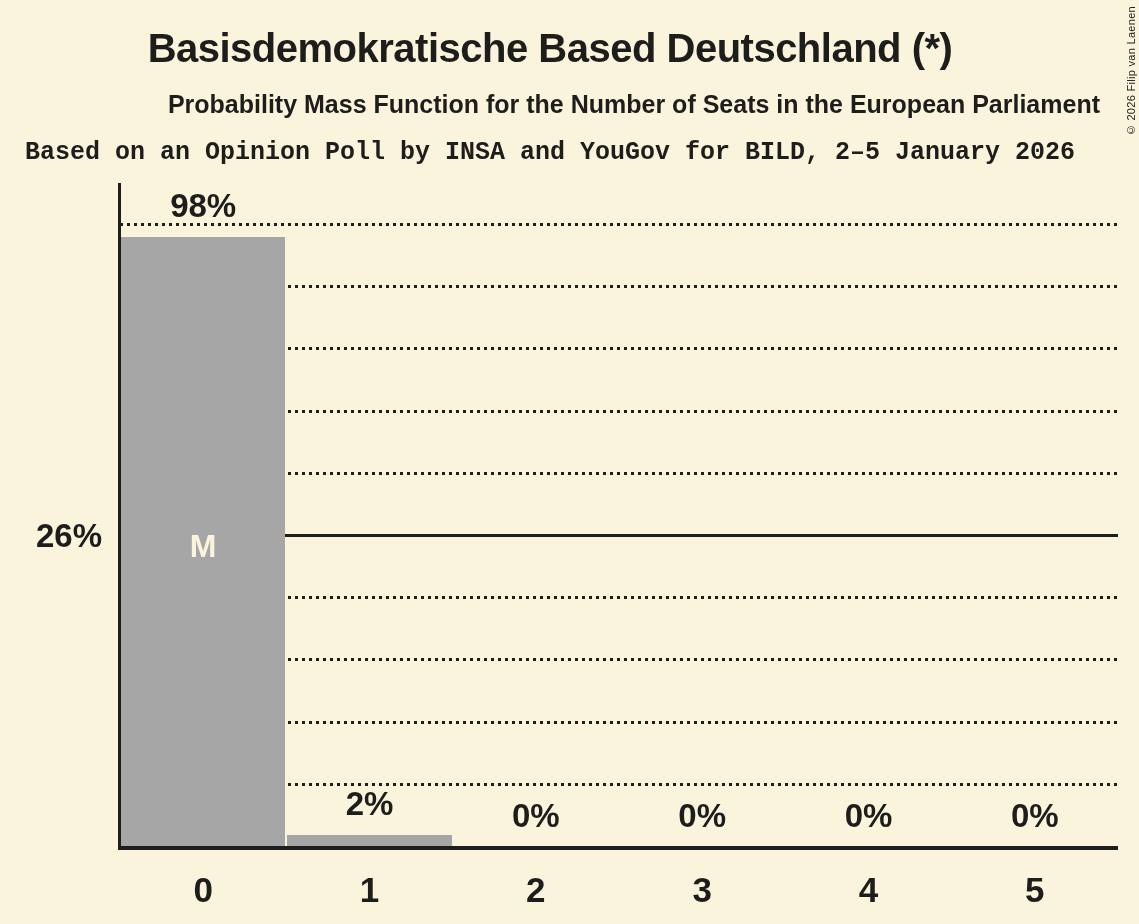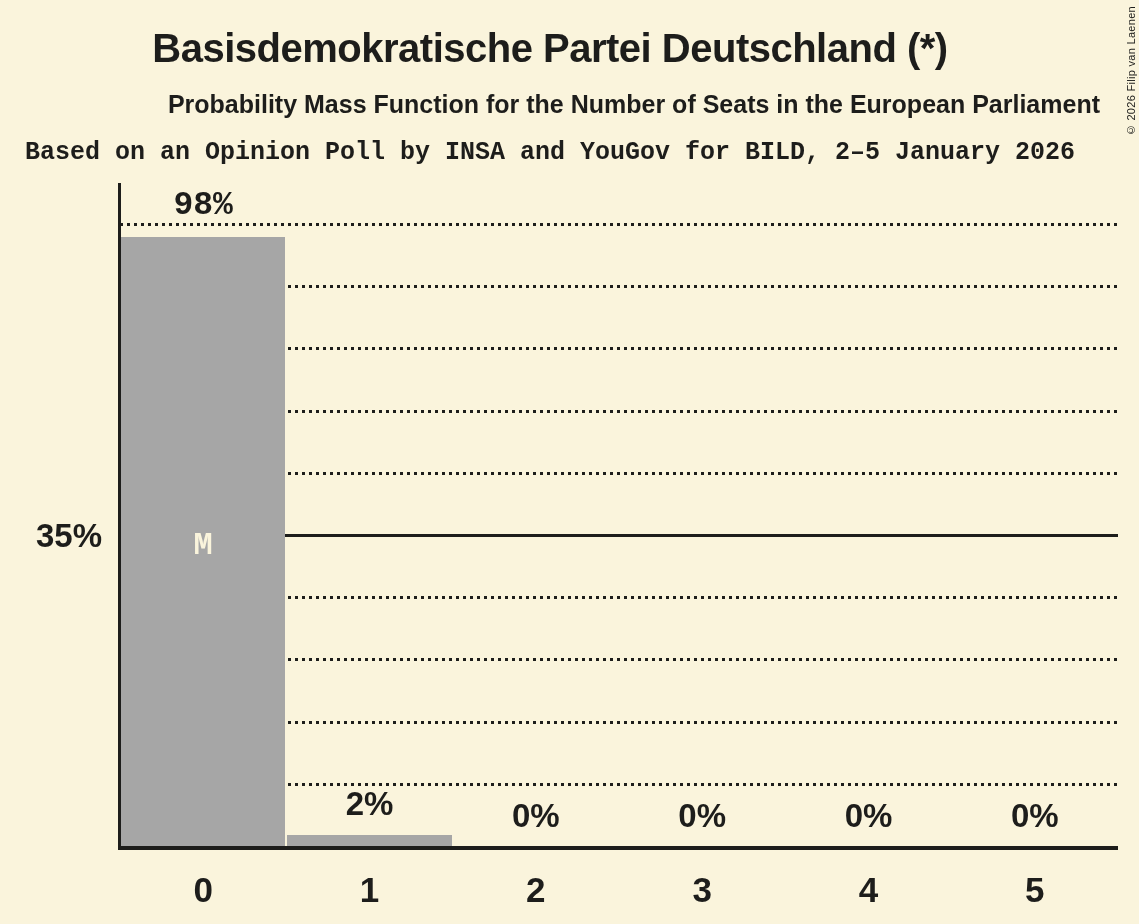--- a/index.html
+++ b/index.html
@@ -83,44 +83,44 @@
   .x-tick{
     position:absolute;top:0;height:48px;text-align:center;
     font-size:35px;line-height:48px;
   }
 </style>
 </head>
 <body>
 
 <div class="canvas">
 
-  <div class="title">Basisdemokratische Partei Deutschland (*)</div>
+  <div class="title">Basisdemokratische Based Deutschland (*)</div>
   <div class="subtitle s1">Probability Mass Function for the Number of Seats in the European Parliament</div>
   <div class="subtitle s2">Based on an Opinion Poll by INSA and YouGov for BILD, 2–5 January 2026</div>
 
   <div class="copyright">© 2026 Filip van Laenen</div>
 
 
-  <div class="y-tick-label">35%</div>
+  <div class="y-tick-label">26%</div>
 
   <div class="plot">
     <div id="gridlines">
         <div class="gridline dotted" style="bottom: 61.2px;"></div>
         <div class="gridline dotted" style="bottom: 123.4px;"></div>
         <div class="gridline dotted" style="bottom: 185.6px;"></div>
         <div class="gridline dotted" style="bottom: 247.8px;"></div>
         <div class="gridline solid" style="bottom: 310px;"></div>
         <div class="gridline dotted" style="bottom: 372.2px;"></div>
         <div class="gridline dotted" style="bottom: 434.4px;"></div>
         <div class="gridline dotted" style="bottom: 496.6px;"></div>
         <div class="gridline dotted" style="bottom: 558.8px;"></div>
         <div class="gridline dotted" style="bottom: 621px;"></div>
       </div>
     <div id="bars">
-        <div class="bar-cell" style="left: 0px; width: 166.333px; height: 664px; font-family: Liberation Mono, monospace;">
+        <div class="bar-cell" style="left: 0px; width: 166.333px; height: 664px;">
           <div class="bar" style="height: 609.56px;"></div>
           <div class="value-label" style="bottom: 622.56px;">98%</div>
           <div class="bar-annotation" style="bottom: 281.78px;">
             <div>M</div>
           </div>
         </div>
         <div class="bar-cell" style="left: 166.333px; width: 166.333px; height: 664px;">
           <div class="bar" style="height: 12.44px;"></div>
           <div class="value-label" style="bottom: 25.44px;">2%</div>
         </div>

